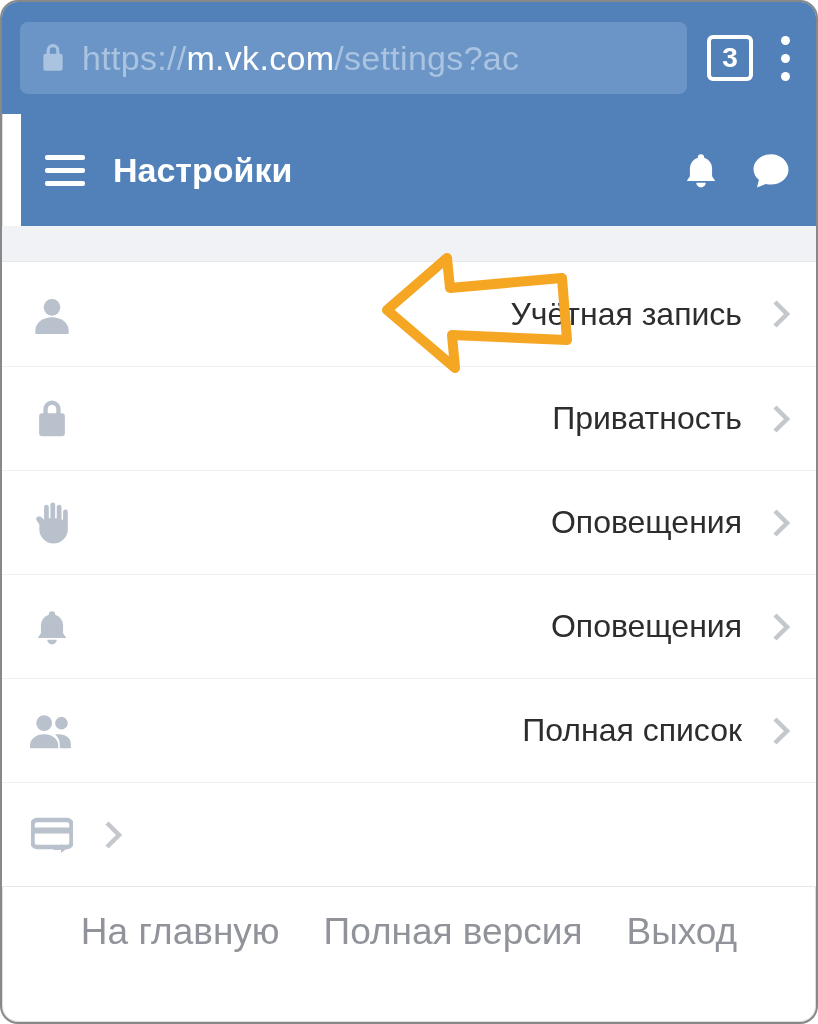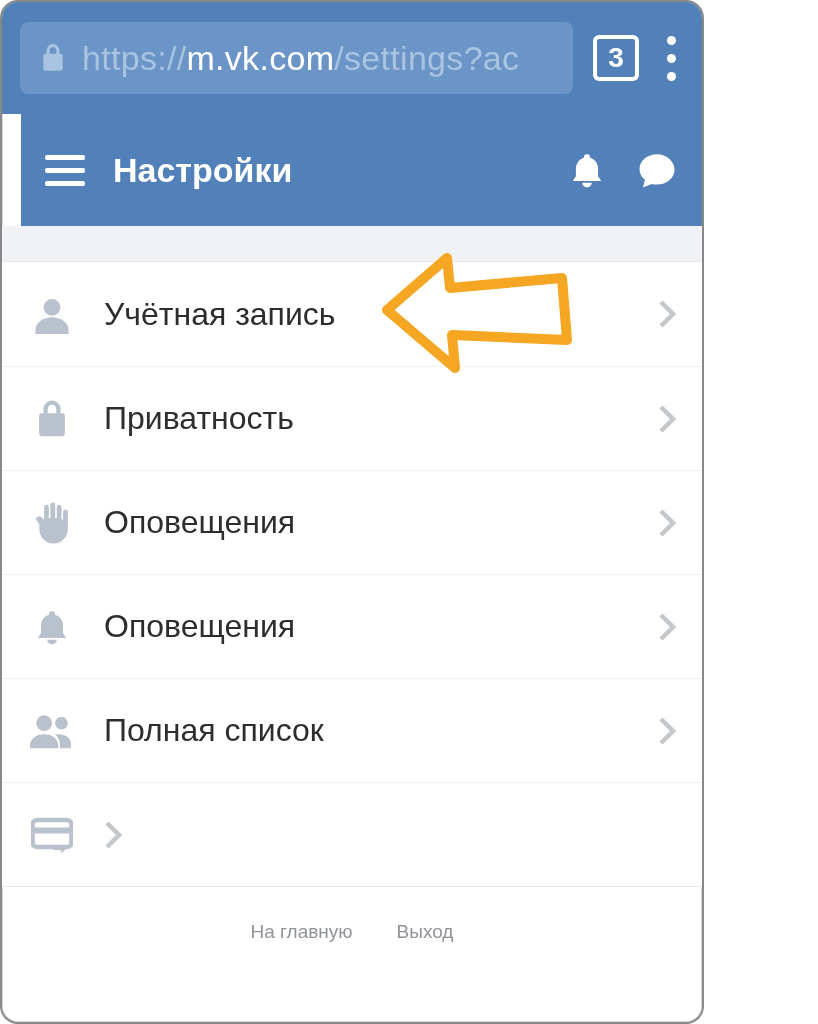--- a/index.html
+++ b/index.html
@@ -1,43 +1,43 @@
 <!DOCTYPE html>
 <html><head>
 <meta charset="utf-8">
 <style>
   * { box-sizing: border-box; margin: 0; padding: 0; }
   html, body { width: 818px; height: 1024px; font-family: -apple-system, Helvetica, Arial, sans-serif; background: #fff; }
-  .frame { width: 704px; height: 1024px; border: 2px solid #888; border-radius: 18px; overflow: hidden; position: relative; background: #fff; box-shadow: inset 0 0 0 1px #ddd; }
+  .frame { width: 818px; height: 1024px; border: 2px solid #888; border-radius: 18px; overflow: hidden; position: relative; background: #fff; box-shadow: inset 0 0 0 1px #ddd; }
   
   .browser-bar { height: 112px; background: #5181B8; display: flex; align-items: center; padding: 0 18px; gap: 20px; }
   .url-box { flex: 1; height: 72px; background: #6a95c6; border-radius: 8px; display: flex; align-items: center; padding: 0 20px; gap: 16px; overflow: hidden; }
   .lock-svg { flex-shrink: 0; }
   .url-text { font-size: 34px; color: #a9c3e0; white-space: nowrap; letter-spacing: 0.3px; }
   .url-text .host { color: #ffffff; }
   .tab-count { width: 46px; height: 46px; border: 4px solid #fff; border-radius: 6px; color: #fff; font-size: 28px; font-weight: 600; display: flex; align-items: center; justify-content: center; flex-shrink: 0; }
   .kebab { display: flex; flex-direction: column; gap: 9px; padding: 0 8px; flex-shrink: 0; }
   .kebab span { width: 9px; height: 9px; background: #fff; border-radius: 50%; }
   
   .app-bar { height: 112px; background: #5181B8; display: flex; align-items: center; padding: 0 24px; gap: 28px; margin-left: 19px; }
   .hamburger { display: flex; flex-direction: column; gap: 8px; }
   .hamburger span { width: 40px; height: 5px; background: #fff; border-radius: 2px; }
   .app-title { color: #fff; font-size: 34px; font-weight: 600; flex: 1; }
   .hdr-icon { width: 42px; height: 42px; display: flex; align-items: center; justify-content: center; }
   
   .gap { height: 36px; background: #f0f2f5; border-bottom: 1px solid #e5e8ec; }
-  .list { background: #fff; }
+  .list { background: #fff; text-align: right; }
   .row { height: 104px; display: flex; align-items: center; padding: 0 26px 0 28px; gap: 30px; cursor: pointer; }
   .row + .row { border-top: 1px solid #f0f0f0; }
   .row-icon { width: 44px; height: 44px; display: flex; align-items: center; justify-content: center; color: #b8c1cc; }
   .row-label { font-size: 32px; color: #2c2d2e; flex: 1; }
   .chevron { color: #c4c8cc; }
   
   .footer { height: 90px; display: flex; align-items: center; justify-content: center; gap: 44px; border-top: 1px solid #e7e8ec; }
-  .footer-link { font-size: 19px; color: #909399; text-align: right; }
+  .footer-link { font-size: 37px; color: #909399; text-align: right; }
   
   .annot { position: absolute; left: 370px; top: 238px; pointer-events: none; }
 </style>
 </head>
 <body>
 
 <div class="frame">
 
   <div class="browser-bar">
     <div class="url-box">
@@ -150,20 +150,21 @@
       </div>
       <svg class="chevron" width="18" height="30" viewBox="0 0 12 20" fill="none" stroke="currentColor" stroke-width="3">
           <path d="M2 2l8 8-8 8"></path>
         </svg>
     </div>
 
   </div>
 
   <div class="footer">
     <span class="footer-link">На главную</span>
+    <span class="footer-link">Полная версия</span>
     <span class="footer-link">Выход</span>
   </div>
 
   <svg class="annot" width="210" height="140" viewBox="0 0 210 140" fill="none" stroke="#F5A623" stroke-width="10" stroke-linejoin="round" stroke-linecap="round">
     <path d="M15 70 L75 18 L78 48 L190 38 L195 100 L80 95 L83 128 Z"></path>
   </svg>
 
 </div>
 
 </body></html>

